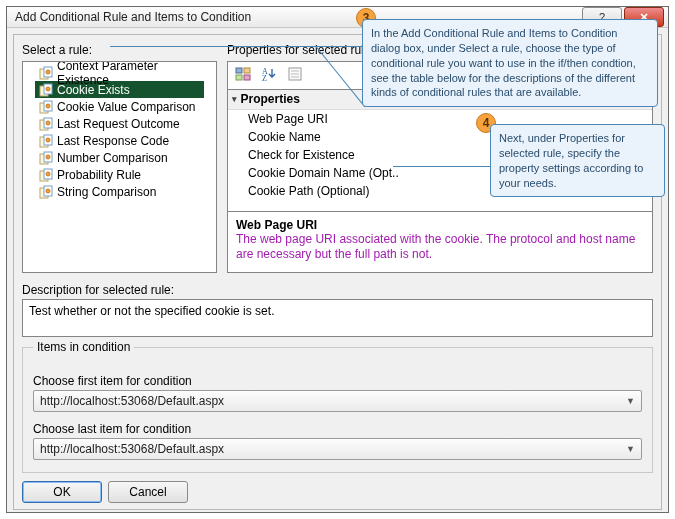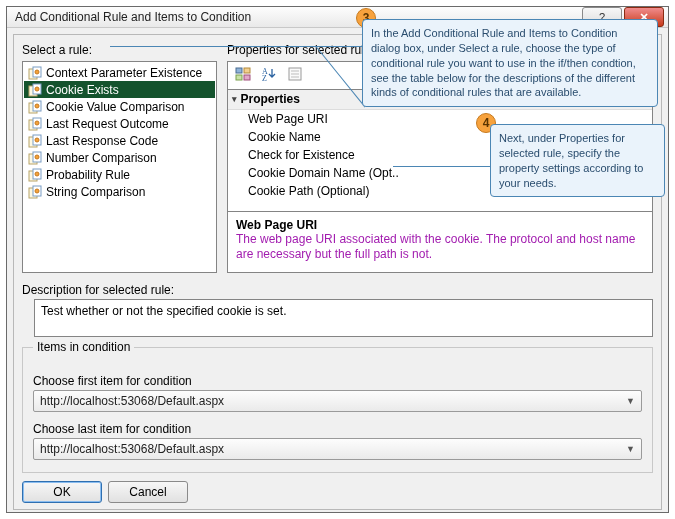--- a/index.html
+++ b/index.html
@@ -45,21 +45,21 @@
     padding:8px 8px 6px 8px;
     display:flex; flex-direction:column;
     position:relative;
   }
   .toprow { display:flex; gap:10px; height:230px; }
   .group-label { font-size:12px; color:#000; margin-bottom:4px; }
   .rule-col { width:195px; display:flex; flex-direction:column; }
   .prop-col { flex:1; display:flex; flex-direction:column; }
   .listbox {
     flex:1; background:#fff; border:1px solid #848484;
-    padding:2px 1px; overflow:hidden;
+    padding:2px 12px; overflow:hidden;
   }
   .rule-item {
     display:flex; align-items:center; height:17px;
     padding:0 4px; gap:4px;
     font-size:12px;
   }
   .rule-item.selected { background:#14532d; color:#fff; }
   .rule-icon { width:14px; height:14px; display:inline-flex; align-items:center; justify-content:center; }
   .toolbar {
     height:28px; background:#fff; border:1px solid #848484; border-bottom:none;
@@ -83,21 +83,21 @@
   .prop-row .pval { width:120px; padding-left:4px; }
   .desc-box {
     background:#fff; border:1px solid #848484; border-top:none;
     padding:6px 8px; font-size:12px; height:62px;
   }
   .desc-box .dt { font-weight:bold; }
   .desc-box .db { color:#a21caf; line-height:1.25; }
   .section-label { margin-top:10px; font-size:12px; }
   .desc-field {
     background:#fff; border:1px solid #848484; height:38px;
-    padding:4px 6px; font-size:12px; margin-top:2px;margin-left:12px;
+    padding:4px 6px; font-size:12px; margin-top:2px;
   }
   .items-group {
     margin-top:10px;
     border:1px solid #c8c8c8;
     padding:26px 10px 12px 10px;
     position:relative;
   }
   .items-group .legend {
     position:absolute; top:-8px; left:10px;
     background:#f0f0f0; padding:0 4px; font-size:12px;

